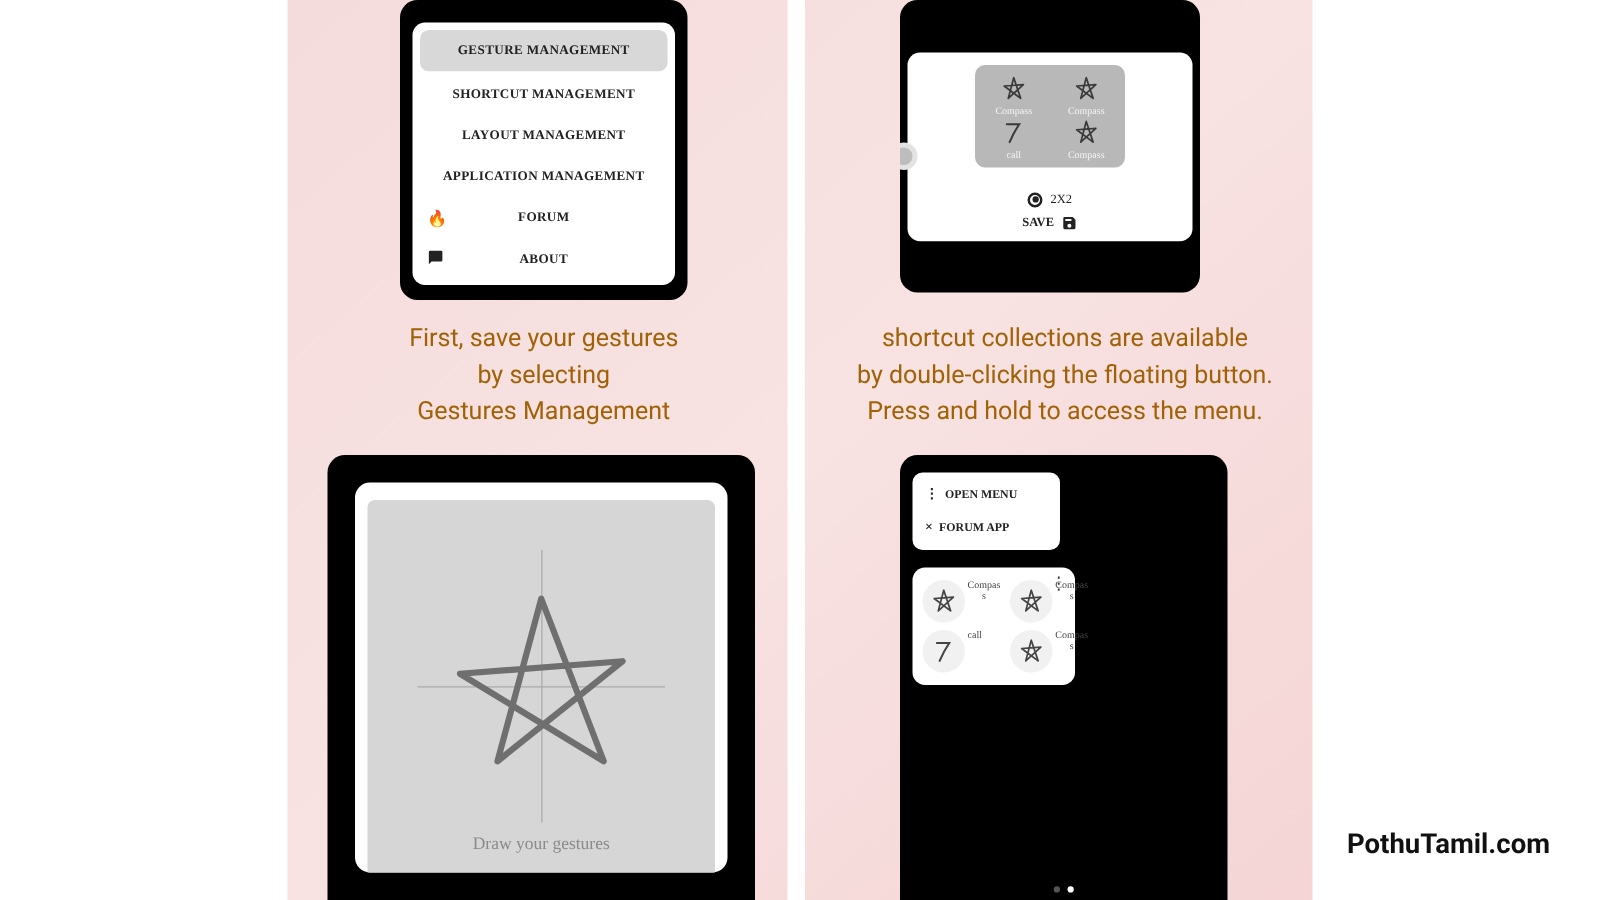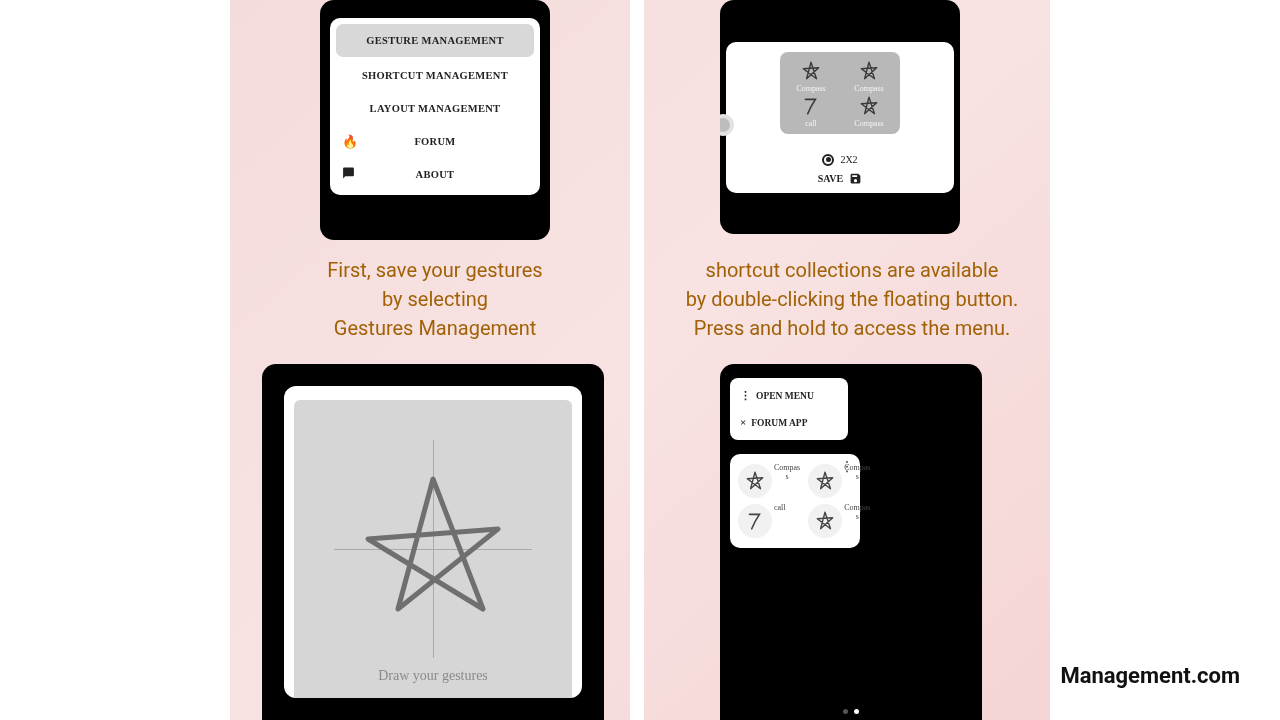--- a/index.html
+++ b/index.html
@@ -146,20 +146,21 @@
 <body>
 
 <div class="pink-bg"></div>
 <div class="gap"></div>
 
 <div class="shot shot1">
   <div class="menu-card" id="menu-card">
       <div class="menu-item selected"><span>GESTURE MANAGEMENT</span></div>
       <div class="menu-item"><span>SHORTCUT MANAGEMENT</span></div>
       <div class="menu-item"><span>LAYOUT MANAGEMENT</span></div>
+      <div class="menu-item"><span>APPLICATION MANAGEMENT</span></div>
       <div class="menu-item"><span class="icon-left">🔥</span><span>FORUM</span></div>
       <div class="menu-item"><span class="icon-left"><svg width="13" height="13" viewBox="0 0 24 24" fill="#222">
             <path d="M20 2H4a2 2 0 0 0-2 2v18l4-4h14a2 2 0 0 0 2-2V4a2 2 0 0 0-2-2z"></path>
           </svg></span><span>ABOUT</span></div>
     </div>
 </div>
 
 <div class="shot shot2">
   <div class="grid-card">
     <div class="float-handle"></div>
@@ -263,13 +264,13 @@
         </div>
         <span>Compas<br>s</span>
       </div>
     </div>
   <div class="pager">
     <i></i>
     <i class="active"></i>
   </div>
 </div>
 
-<div class="watermark">Management.com</div>
+<div class="watermark">PothuTamil.com</div>
 
 </body></html>

